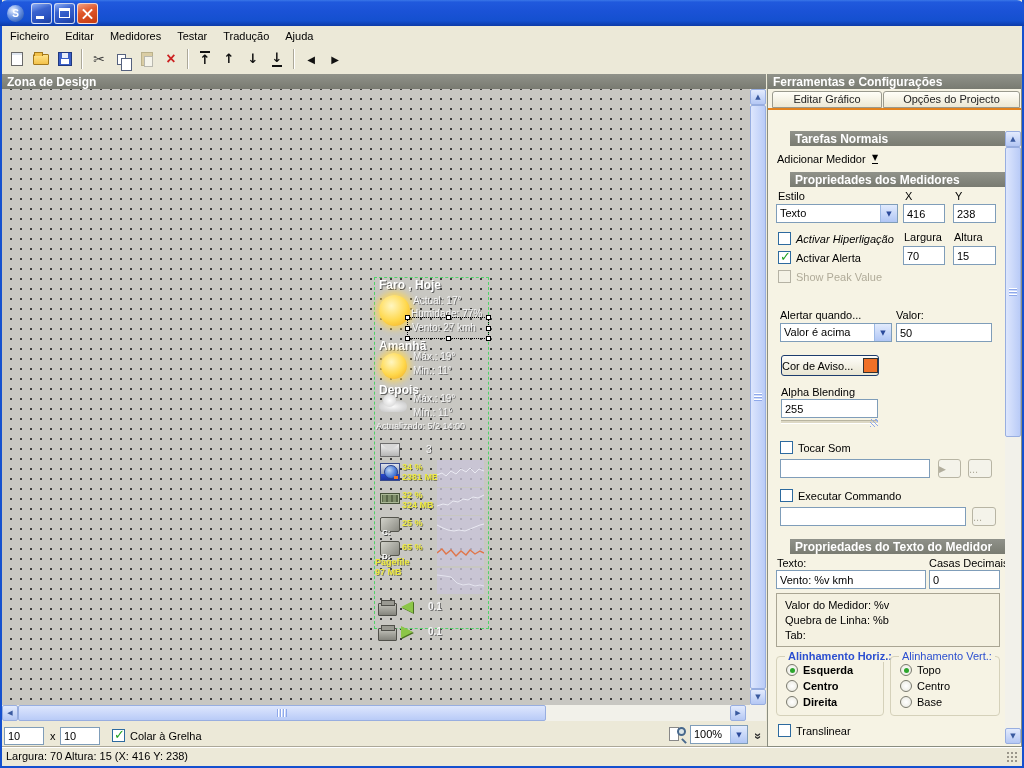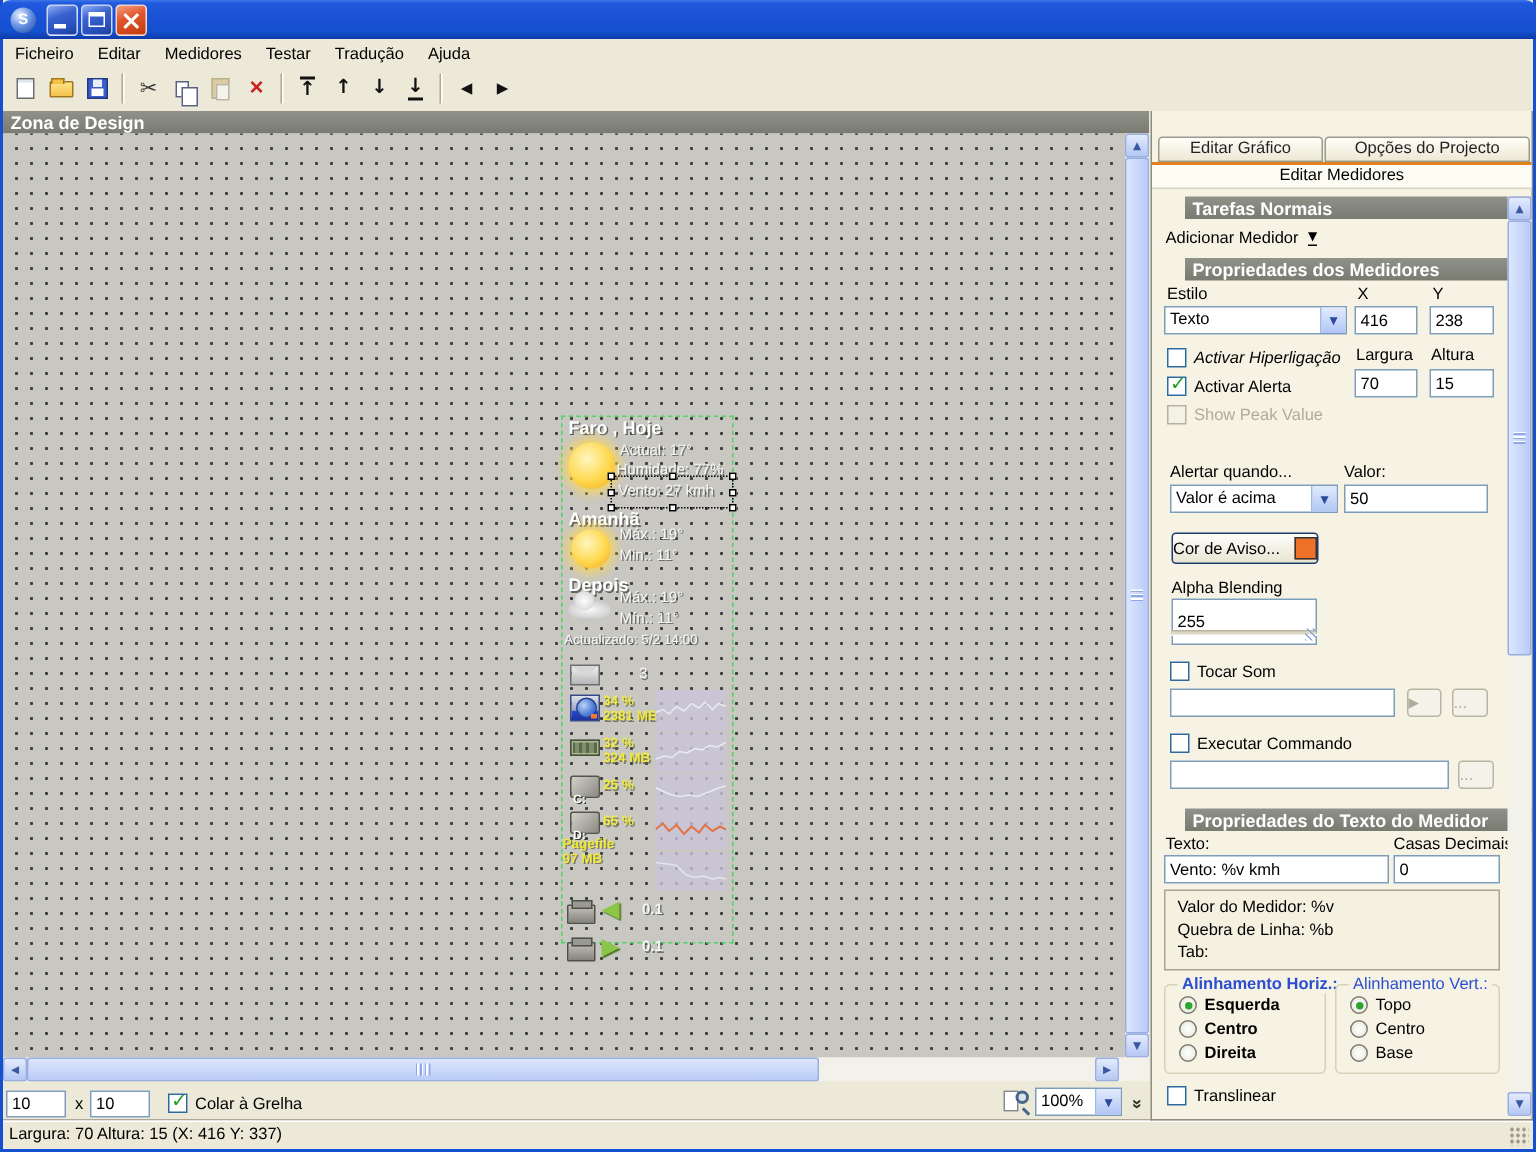--- a/index.html
+++ b/index.html
@@ -337,29 +337,29 @@
   <div class="combo" style="left:688px;top:4px;width:58px;height:19px;">
     <span class="txt">100%</span>
     <span class="cbtn"></span>
   </div>
   <div class="chev" style="left:749px;top:4px;">
       <span>»</span>
     </div>
 </div>
 
 <div class="statusbar">
-  <span>Largura: 70 Altura: 15 (X: 416 Y: 337)</span>
+  <span>Largura: 70 Altura: 15 (X: 416 Y: 238)</span>
   <div class="grip-dots"></div>
 </div>
 
 <div class="panel">
+  <div class="barhdr panel-title">Ferramentas e Configurações</div>
   <div class="tab" style="left:4px;width:110px;">Editar Gráfico</div>
   <div class="tab" style="left:115px;width:137px;">Opções do Projecto</div>
   <div class="tab-underline"></div>
-  <div class="tab-active">Editar Medidores</div>
 
   <div class="barhdr sechdr" style="top:57px;">Tarefas Normais</div>
   <span class="plbl" style="left:9px;top:79px;">Adicionar Medidor</span>
   <span class="plbl" style="left:104px;top:79px;font-size:8px;border-bottom:1px solid #000;padding-bottom:1px;font-family:'DejaVu Sans',sans-serif;">▼</span>
 
   <div class="barhdr sechdr" style="top:98px;">Propriedades dos Medidores</div>
   <span class="plbl" style="left:10px;top:116px;">Estilo</span>
   <span class="plbl" style="left:137px;top:116px;">X</span>
   <span class="plbl" style="left:187px;top:116px;">Y</span>
   <div class="combo" style="left:8px;top:130px;width:122px;height:19px;">
@@ -384,21 +384,21 @@
   <div class="combo" style="left:12px;top:249px;width:112px;height:19px;">
     <span class="txt">Valor é acima</span>
     <span class="cbtn"></span>
   </div>
   <input class="xpfield" style="left: 128px; top: 249px; width: 96px; height: 19px;" value="50">
   <div class="btn3d" style="left:13px;top:281px;width:98px;height:21px;">
     <span>Cor de Aviso...</span>
     <span class="swatch"></span>
   </div>
   <span class="plbl" style="left:13px;top:312px;">Alpha Blending</span>
-  <input class="xpfield" style="left: 13px; top: 325px; width: 97px; height: 31px;" value="255">
+  <input class="xpfield" style="left: 13px; top: 325px; width: 97px; height: 19px;" value="255">
   <div class="slider" style="left:13px;top:346px;width:97px;"></div>
   <span class="xpcb" style="left:12px;top:367px;"></span>
   <span class="plbl" style="left:30px;top:368px;">Tocar Som</span>
   <input class="xpfield" style="left: 12px; top: 385px; width: 150px; height: 19px;">
   <div class="btn3d dis" style="left:170px;top:385px;width:23px;height:19px;font-family:'DejaVu Sans',sans-serif;font-size:9px;">▶</div>
   <div class="btn3d dis" style="left:200px;top:385px;width:24px;height:19px;">...</div>
   <span class="xpcb" style="left:12px;top:415px;"></span>
   <span class="plbl" style="left:30px;top:416px;">Executar Commando</span>
   <input class="xpfield" style="left: 12px; top: 433px; width: 186px; height: 19px;">
   <div class="btn3d dis" style="left:204px;top:433px;width:24px;height:19px;">...</div>

